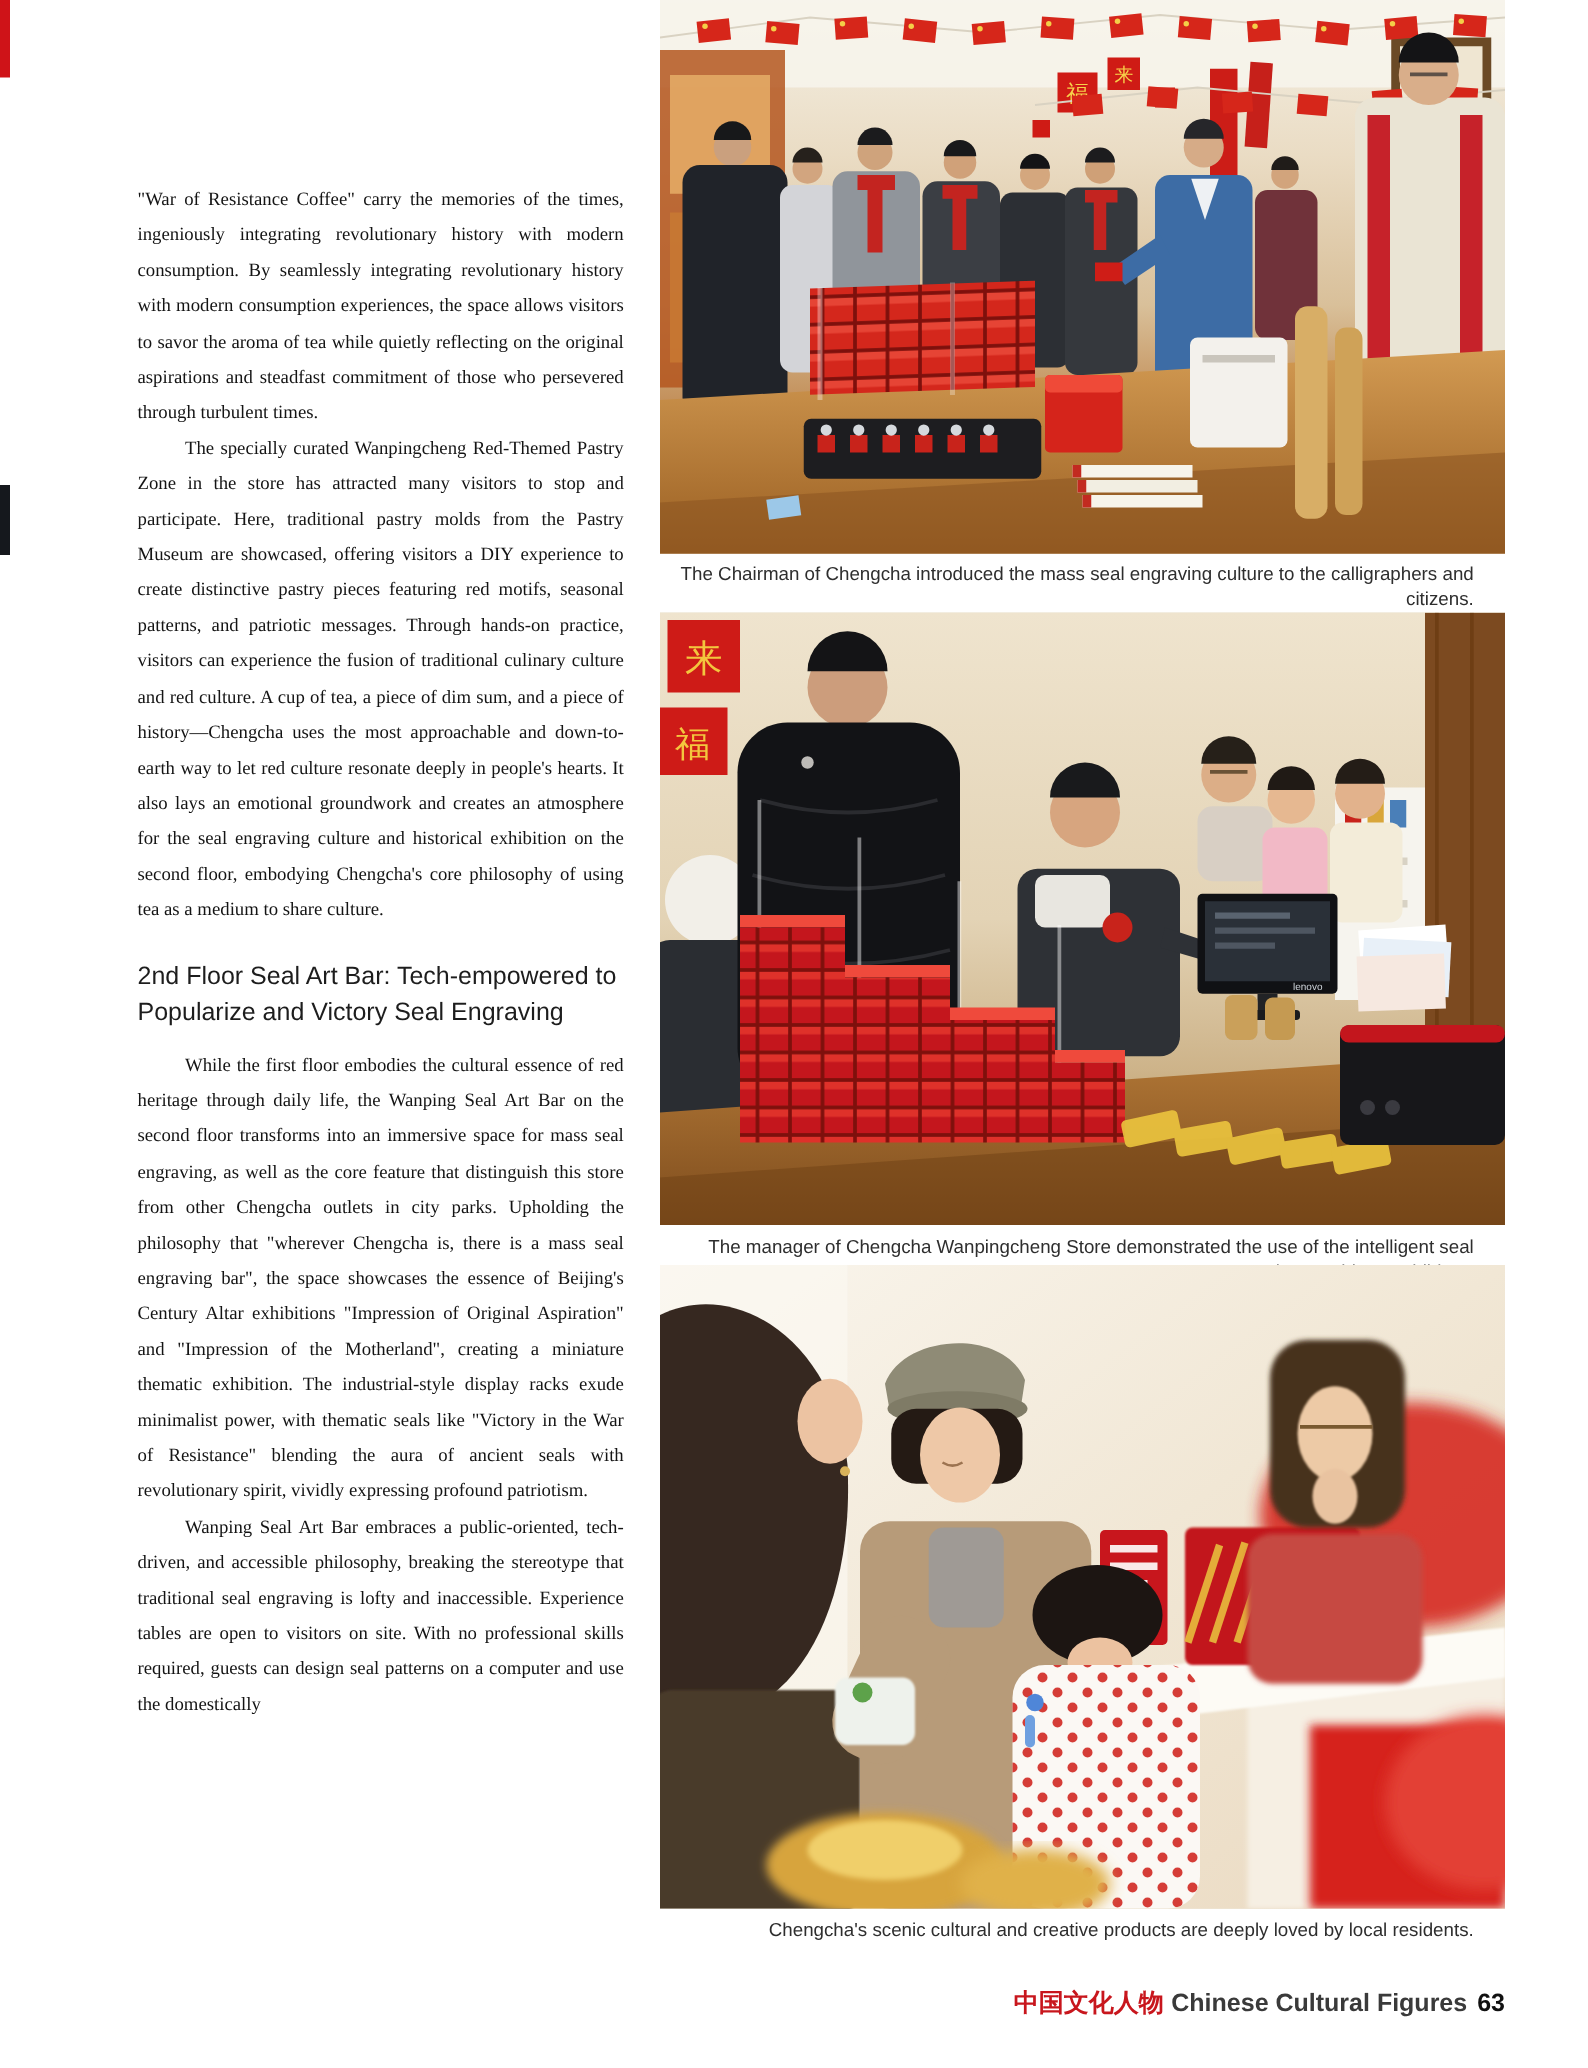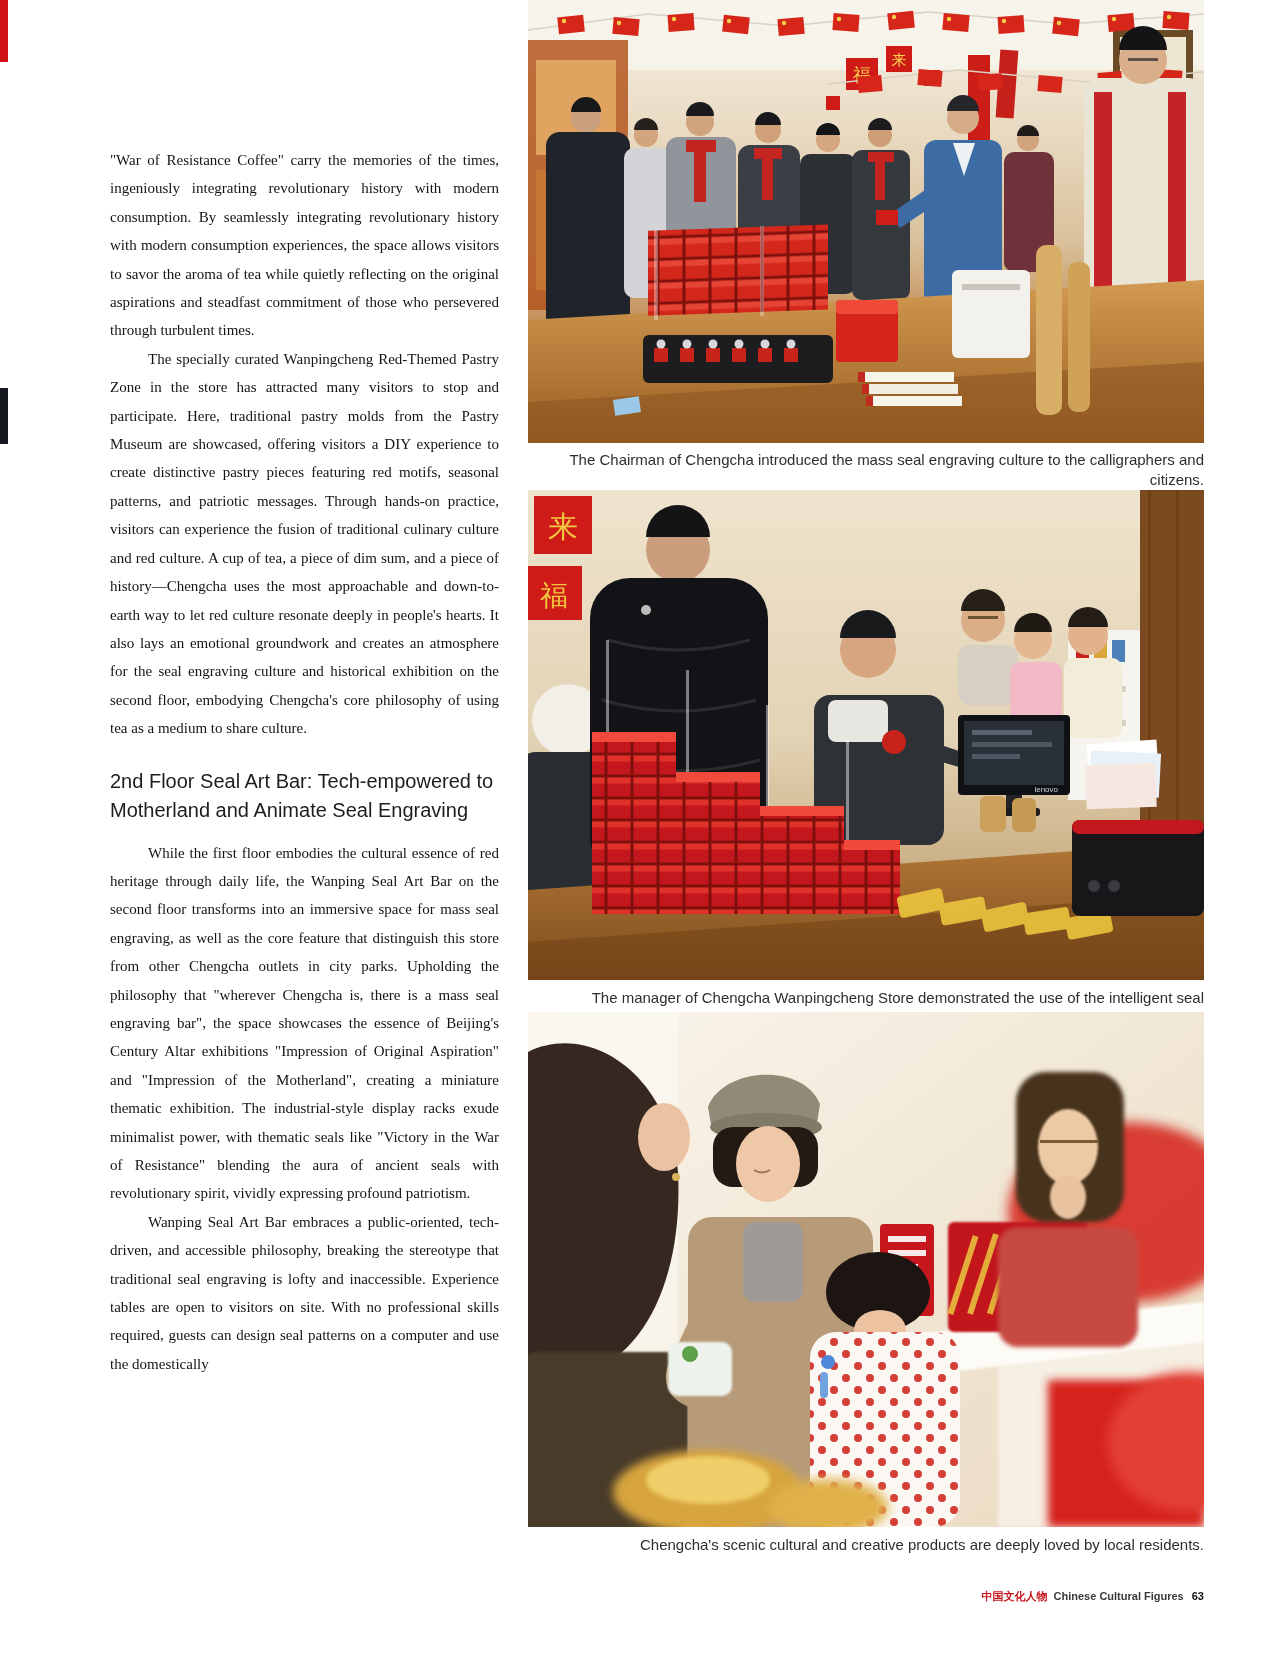--- a/index.html
+++ b/index.html
@@ -16,43 +16,43 @@
   .body-para.no-indent{text-indent:0;}
   .section-heading{font-family:"Liberation Sans",sans-serif;font-size:20px;line-height:29px;
                    font-weight:400;color:#1d1d1d;margin:24px 0 14px 0;}
 
   
   .photo{position:absolute;left:528px;width:676px;margin:0;padding:0;overflow:hidden;background:#e8ddc8;}
   .photo svg{display:block;}
   .photo1{top:0;height:443px;}
   .photo2{top:490px;height:490px;}
   .photo3{top:1012px;height:515px;}
-  .caption{position:absolute;left:528px;width:676px;font-size:15px;line-height:20px;color:#2e2e2e;}
+  .caption{position:absolute;left:503px;width:676px;font-size:15px;line-height:20px;color:#2e2e2e;}
   .caption1{top:450px;text-align:right;}
   .caption2{top:988px;text-align:right;}
   .caption3{top:1535px;text-align:right;}
 
   
-  .footer{position:absolute;top:1589px;right:66px;font-size:11px;font-weight:bold;white-space:nowrap;}
+  .footer{position:absolute;top:1589px;right:66px;font-size:20px;font-weight:bold;white-space:nowrap;}
   .brand-cn{color:#c8161d;margin-right:6px;}
   .brand-en{color:#3a3a3a;margin-right:8px;}
   .page-num{color:#111111;}
 </style>
 </head>
 <body>
 
 <div class="page">
 
   <div class="edge-red"></div>
   <div class="edge-dark"></div>
 
   <div class="article-col">
     <p class="body-para no-indent">"War of Resistance Coffee" carry the memories of the times, ingeniously integrating revolutionary history with modern consumption. By seamlessly integrating revolutionary history with modern consumption experiences, the space allows visitors to savor the aroma of tea while quietly reflecting on the original aspirations and steadfast commitment of those who persevered through turbulent times.</p>
     <p class="body-para">The specially curated Wanpingcheng Red-Themed Pastry Zone in the store has attracted many visitors to stop and participate. Here, traditional pastry molds from the Pastry Museum are showcased, offering visitors a DIY experience to create distinctive pastry pieces featuring red motifs, seasonal patterns, and patriotic messages. Through hands-on practice, visitors can experience the fusion of traditional culinary culture and red culture. A cup of tea, a piece of dim sum, and a piece of history—Chengcha uses the most approachable and down-to-earth way to let red culture resonate deeply in people's hearts. It also lays an emotional groundwork and creates an atmosphere for the seal engraving culture and historical exhibition on the second floor, embodying Chengcha's core philosophy of using tea as a medium to share culture.</p>
-    <h2 class="section-heading">2nd Floor Seal Art Bar: Tech-empowered to Motherland and Animate Seal Engraving</h2>
+    <h2 class="section-heading">2nd Floor Seal Art Bar: Tech-empowered to Popularize and Victory Seal Engraving</h2>
     <p class="body-para">While the first floor embodies the cultural essence of red heritage through daily life, the Wanping Seal Art Bar on the second floor transforms into an immersive space for mass seal engraving, as well as the core feature that distinguish this store from other Chengcha outlets in city parks. Upholding the philosophy that "wherever Chengcha is, there is a mass seal engraving bar", the space showcases the essence of Beijing's Century Altar exhibitions "Impression of Original Aspiration" and "Impression of the Motherland", creating a miniature thematic exhibition. The industrial-style display racks exude minimalist power, with thematic seals like "Victory in the War of Resistance" blending the aura of ancient seals with revolutionary spirit, vividly expressing profound patriotism.</p>
     <p class="body-para">Wanping Seal Art Bar embraces a public-oriented, tech-driven, and accessible philosophy, breaking the stereotype that traditional seal engraving is lofty and inaccessible. Experience tables are open to visitors on site. With no professional skills required, guests can design seal patterns on a computer and use the domestically</p>
   </div>
 
   <figure class="photo photo1">
     <svg viewBox="0 0 676 443" width="676" height="443">
       <defs>
         <linearGradient id="p1bg" x1="0" y1="0" x2="0" y2="1">
           <stop offset="0" stop-color="#f5f1e6"></stop>
             <stop offset="0.28" stop-color="#eadcc4"></stop>

